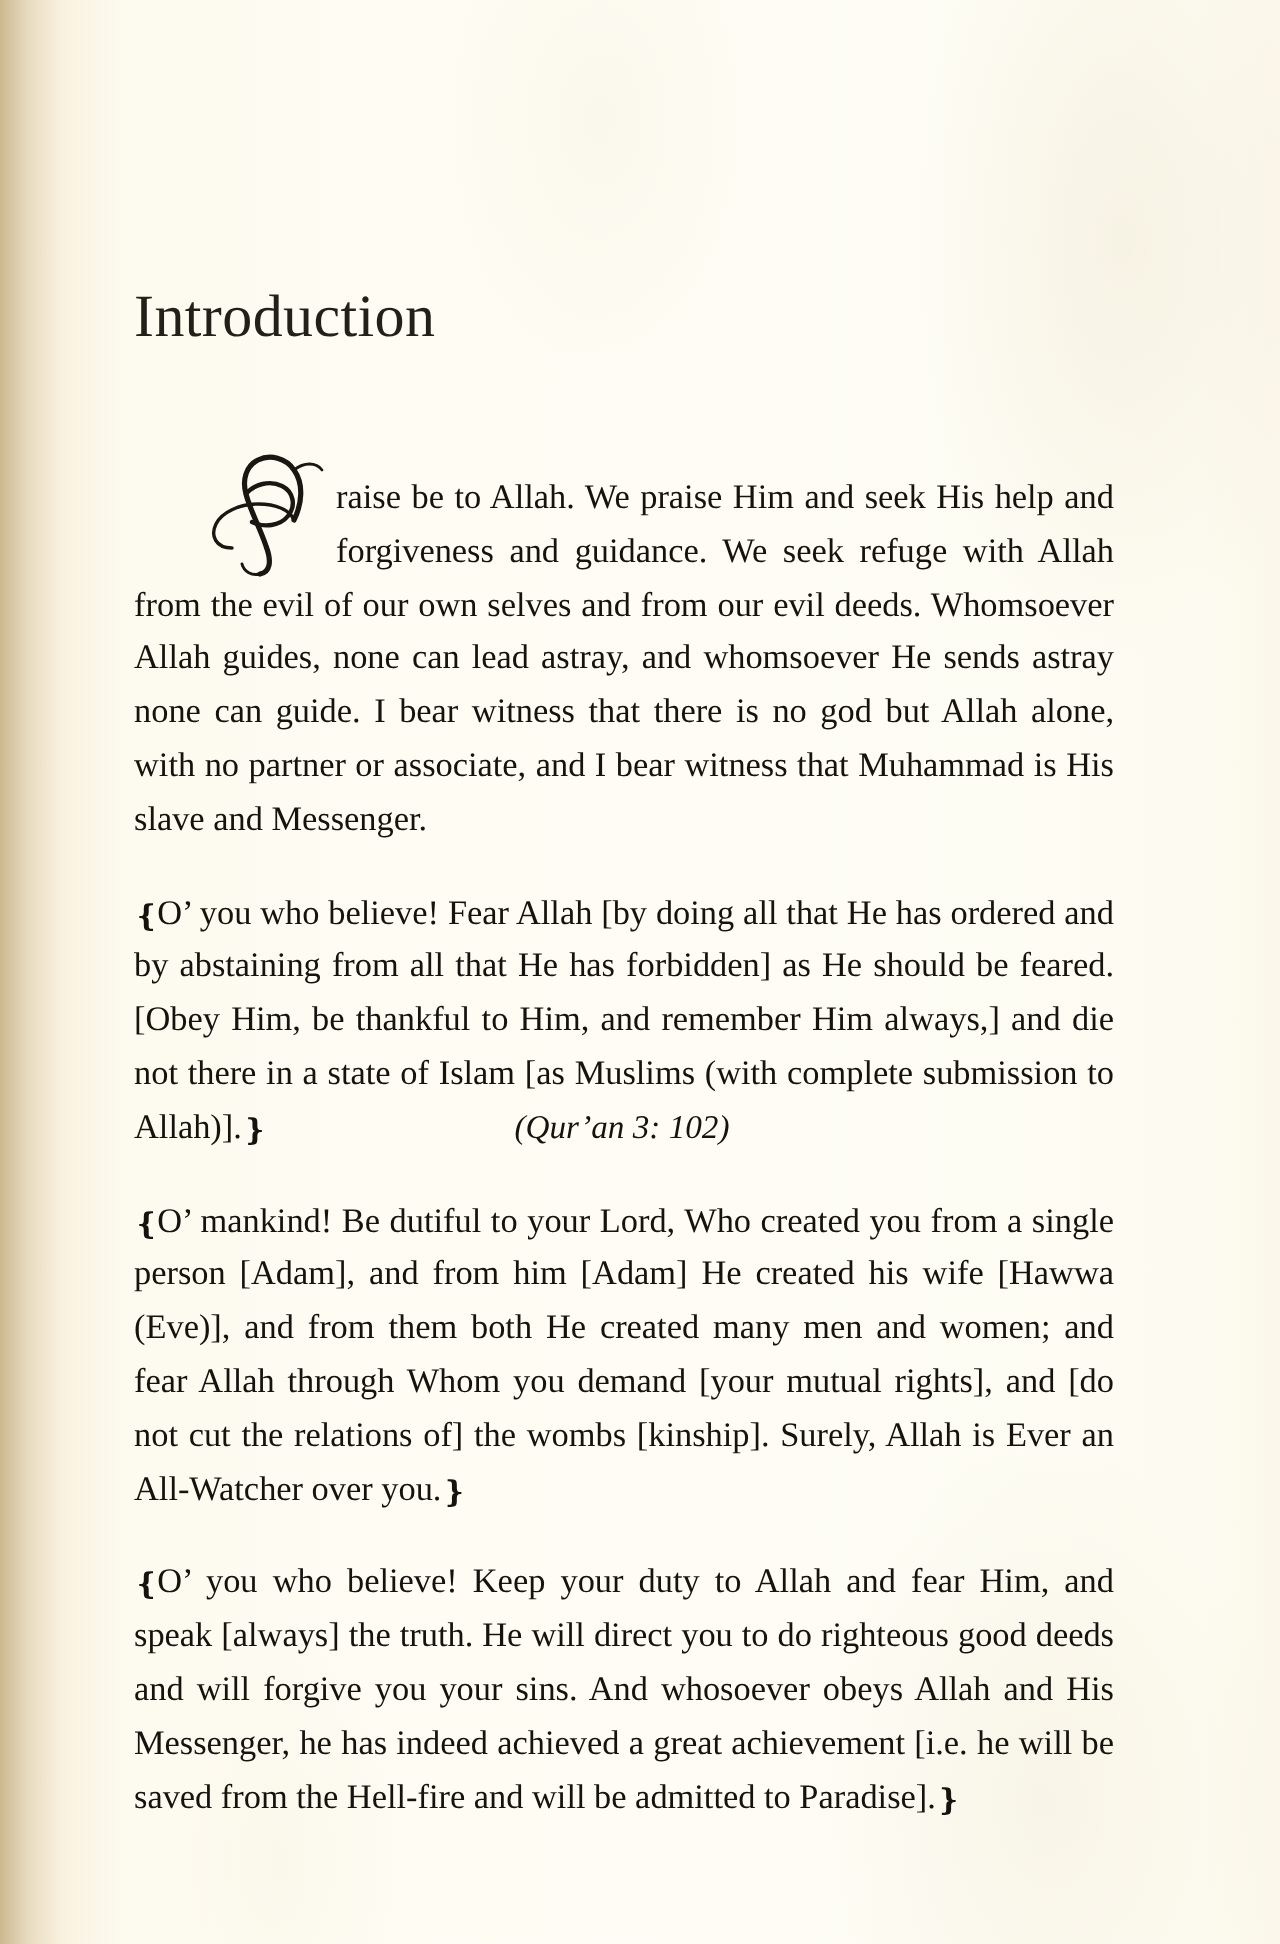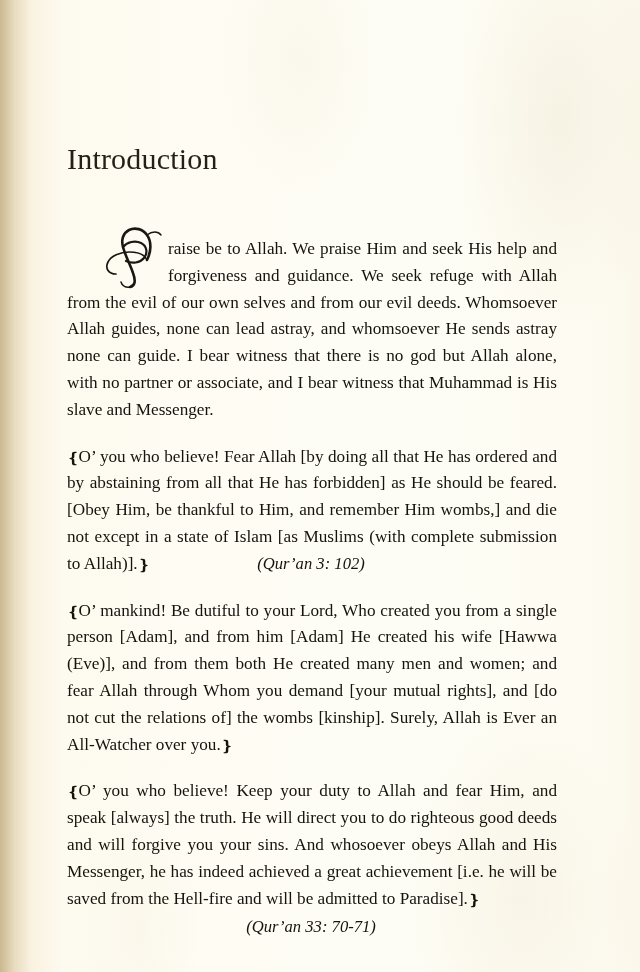--- a/index.html
+++ b/index.html
@@ -171,32 +171,29 @@
             <path d="M45 38 C49 30 50 20 45 13 C41 7 33 5 27 8 C21 11 19 18 21 25
                      C23 33 28 42 31 51 C34 59 33 64 28 65" fill="none" stroke="#1a1712" stroke-width="2.6" stroke-linecap="round"></path>
             <path d="M21 25 C25 20 33 18 39 21 C45 24 46 31 42 36 C38 41 30 42 24 39" fill="none" stroke="#1a1712" stroke-width="2.2" stroke-linecap="round"></path>
             <path d="M28 65 C24 66 20 64 19 60" fill="none" stroke="#1a1712" stroke-width="1.5" stroke-linecap="round"></path>
             <path d="M45 13 C50 9 56 9 59 13" fill="none" stroke="#1a1712" stroke-width="1.4" stroke-linecap="round"></path>
           </svg>
         </span><span>raise be to Allah. We praise Him and seek His help and forgiveness and guidance. We seek refuge with Allah from the evil of our own selves and from our evil deeds. Whomsoever Allah guides, none can lead astray, and whomsoever He sends astray none can guide. I bear witness that there is no god but Allah alone, with no partner or associate, and I bear witness that Muhammad is His slave and Messenger.</span>
       </p>
 
       <p class="para">
-        <span class="qmark qmark-open">❴</span><span>O’ you who believe! Fear Allah [by doing all that He has ordered and by abstaining from all that He has forbidden] as He should be feared. [Obey Him, be thankful to Him, and remember Him wombs,] and die not except in a state of Islam [as Muslims (with complete submission to Allah)].</span><span class="qmark qmark-close">❵</span>
+        <span class="qmark qmark-open">❴</span><span>O’ you who believe! Fear Allah [by doing all that He has ordered and by abstaining from all that He has forbidden] as He should be feared. [Obey Him, be thankful to Him, and remember Him always,] and die not there in a state of Islam [as Muslims (with complete submission to Allah)].</span><span class="qmark qmark-close">❵</span>
         <span class="cite-row">
           <span class="cite">(Qur’an 3: 102)</span>
         </span>
       </p>
 
       <p class="para">
         <span class="qmark qmark-open">❴</span><span>O’ mankind! Be dutiful to your Lord, Who created you from a single person [Adam], and from him [Adam] He created his wife [Hawwa (Eve)], and from them both He created many men and women; and fear Allah through Whom you demand [your mutual rights], and [do not cut the relations of] the wombs [kinship]. Surely, Allah is Ever an All-Watcher over you.</span><span class="qmark qmark-close">❵</span>
       </p>
 
       <p class="para">
         <span class="qmark qmark-open">❴</span><span>O’ you who believe! Keep your duty to Allah and fear Him, and speak [always] the truth. He will direct you to do righteous good deeds and will forgive you your sins. And whosoever obeys Allah and His Messenger, he has indeed achieved a great achievement [i.e. he will be saved from the Hell-fire and will be admitted to Paradise].</span><span class="qmark qmark-close">❵</span>
-        <span class="cite-row own-line">
-          <span class="cite">(Qur’an 33: 70-71)</span>
-        </span>
       </p>
 
     </div>
   </div>
 </div>
 
 </body></html>

